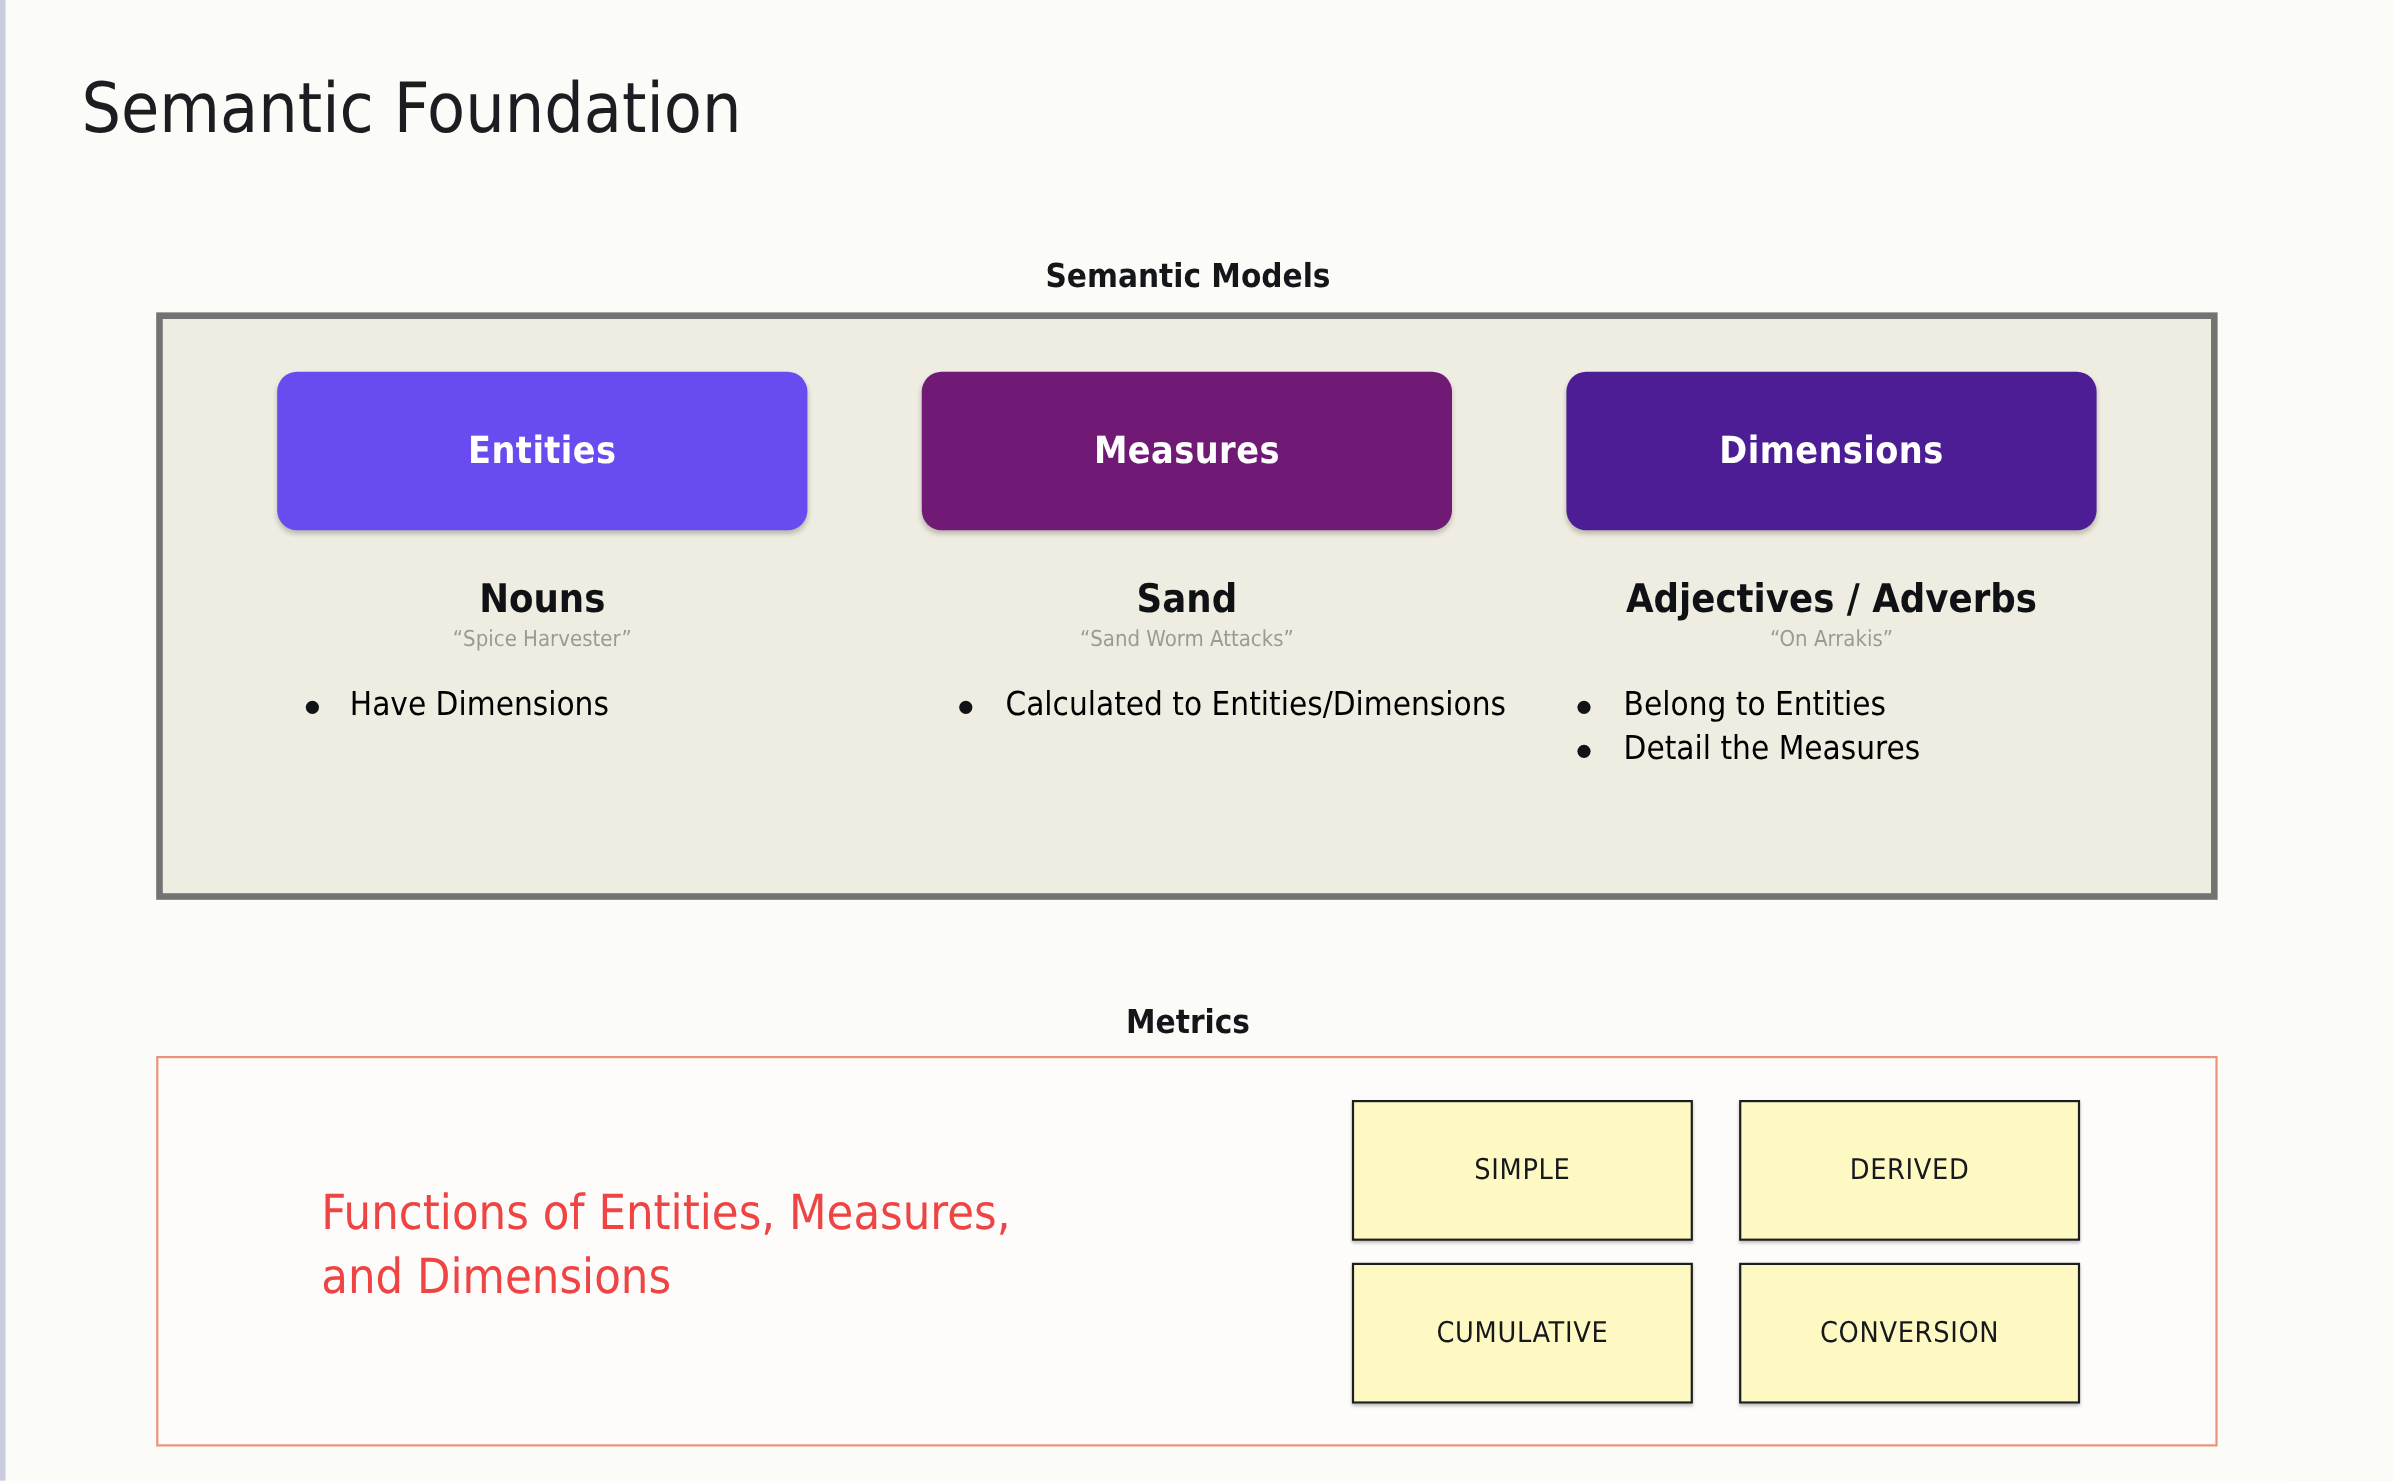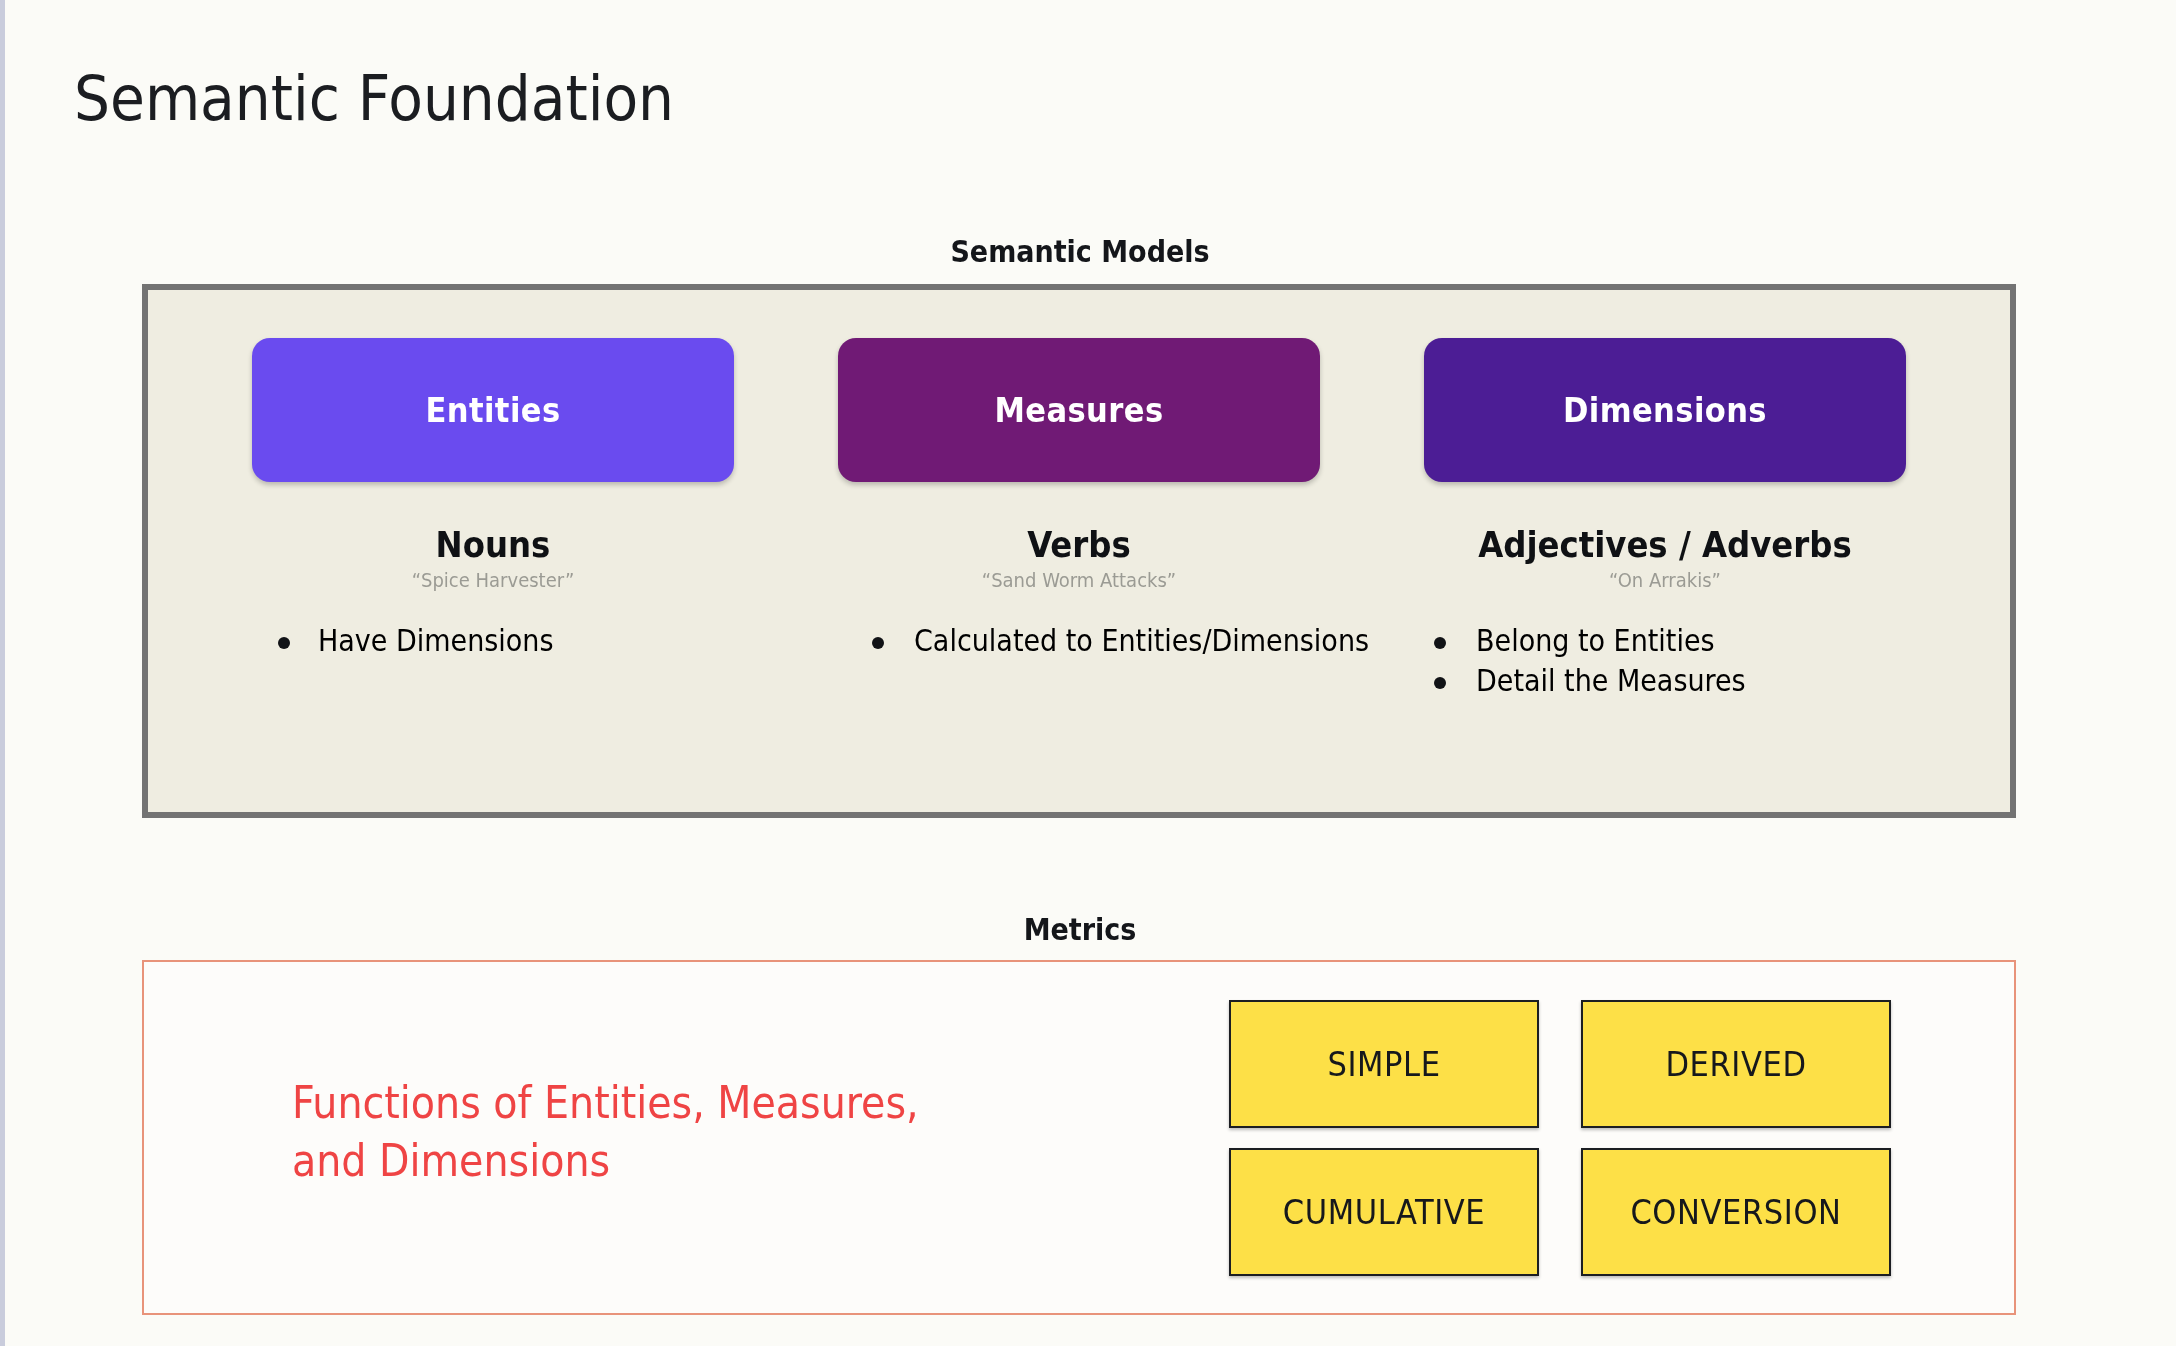--- a/index.html
+++ b/index.html
@@ -180,25 +180,25 @@
     left: 1085px;
     top: 38px;
     display: grid;
     grid-template-columns: 310px 310px;
     grid-template-rows: 128px 128px;
     column-gap: 42px;
     row-gap: 20px;
   }
   .metric-box {
     border: 2px solid #1c1e22;
-    background: #fde047;
+    background: #fef9c3;
     display: flex;
     align-items: center;
     justify-content: center;
-    font-size: 34px;
+    font-size: 26px;
     letter-spacing: 0.6px;
     color: #16181c;
     box-shadow: 0 2px 3px rgba(0,0,0,0.25);
     font-family: "DejaVu Sans Condensed", "Liberation Sans", sans-serif;
   }
 </style>
 </head>
 <body>
 
 <div id="slide">
@@ -223,21 +223,21 @@
             <span class="dot"></span>
             <span>Have Dimensions</span>
           </li>
         </ul>
       </div>
 
       <div class="sm-col col-measures">
         <div class="pill pill-measures">
           <span>Measures</span>
         </div>
-        <div class="pos-title">Verbs</div>
+        <div class="pos-title">Sand</div>
         <div class="pos-example">“Sand Worm Attacks”</div>
         <ul class="bullets">
           <li>
             <span class="dot"></span>
             <span>Calculated to Entities/Dimensions</span>
           </li>
         </ul>
       </div>
 
       <div class="sm-col col-dimensions">

